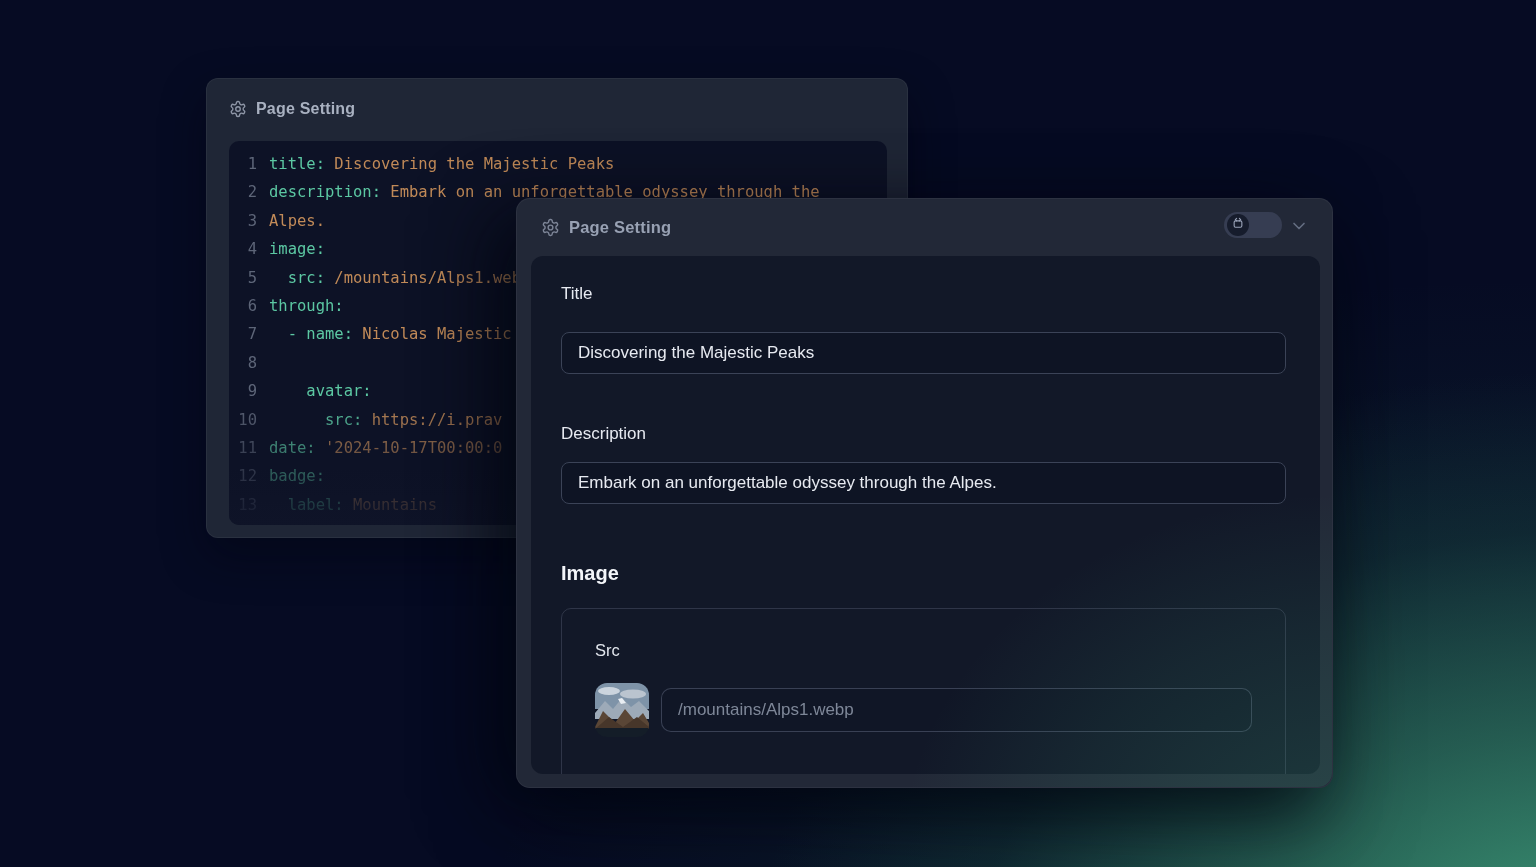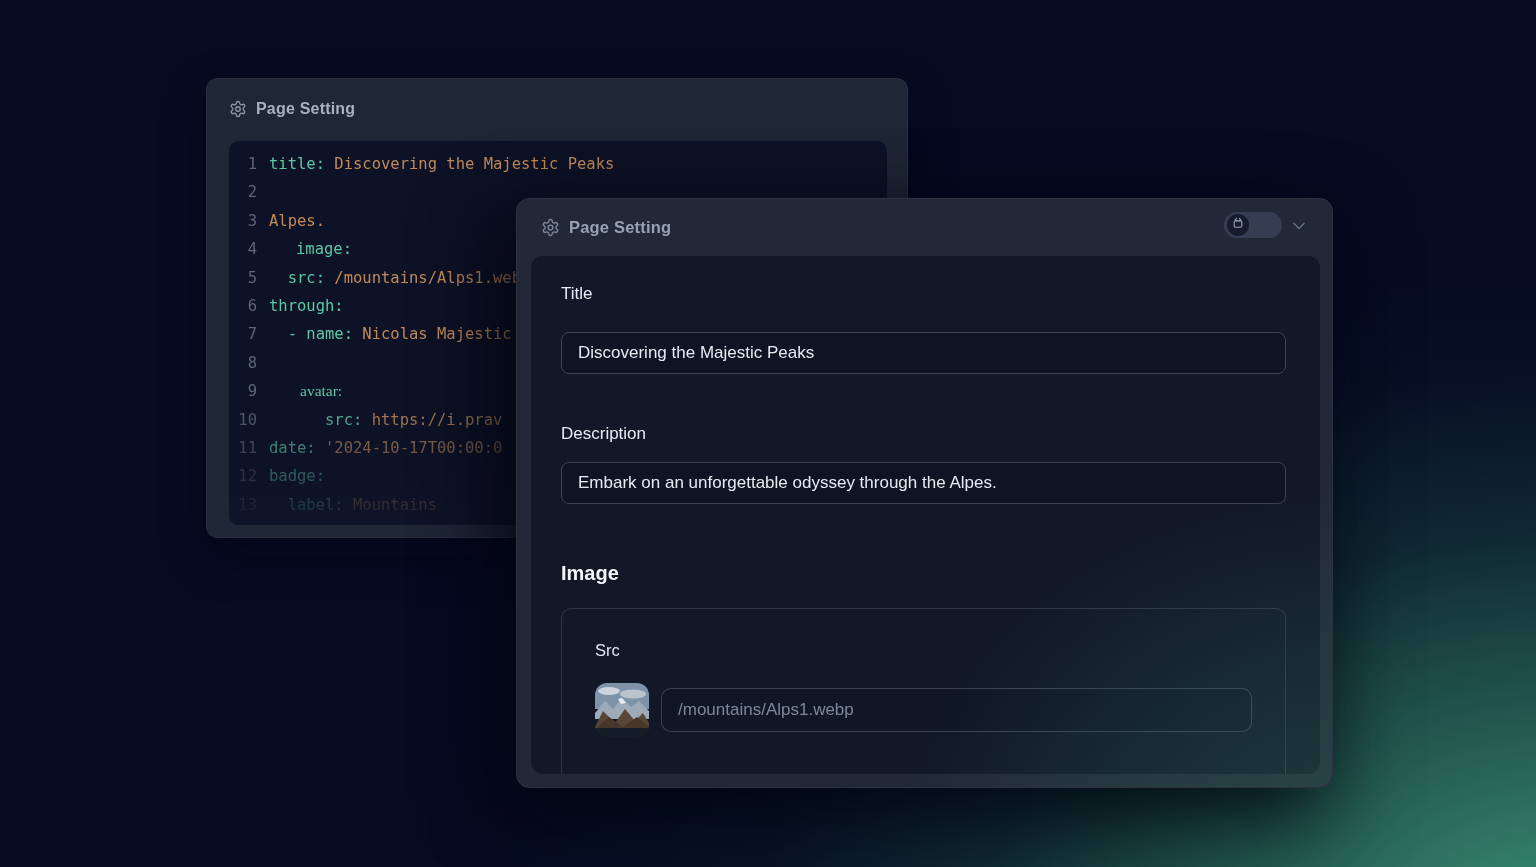--- a/index.html
+++ b/index.html
@@ -127,28 +127,28 @@
   </div>
   <span class="chevron">
     <svg viewBox="0 0 24 24" fill="none" stroke="currentColor" stroke-width="2" stroke-linecap="round" stroke-linejoin="round">
         <polyline points="6 9 12 15 18 9"></polyline>
       </svg>
   </span>
 
   <div class="code-card">
     <div class="code-lines">
         <div class="code-line"><span class="line-num">1</span><span class="line-text" style="padding-left: 0ch;"><span class="code-key">title:</span> <span class="code-value">Discovering the Majestic Peaks</span></span></div>
-        <div class="code-line"><span class="line-num">2</span></div>
+        <div class="code-line"><span class="line-num">2</span><span class="line-text" style="padding-left: 0ch;"><span class="code-key">description:</span> <span class="code-value">Embark on an unforgettable odyssey through the</span></span></div>
         <div class="code-line"><span class="line-num">3</span><span class="line-text" style="padding-left: 0ch; text-align: right;"><span class="code-value">Alpes.</span></span></div>
-        <div class="code-line"><span class="line-num">4</span><span class="line-text" style="padding-left: 0ch; margin-left: 27px;"><span class="code-key">image:</span></span></div>
+        <div class="code-line"><span class="line-num">4</span><span class="line-text" style="padding-left: 0ch;"><span class="code-key">image:</span></span></div>
         <div class="code-line"><span class="line-num">5</span><span class="line-text" style="padding-left: 2ch;"><span class="code-key">src:</span> <span class="code-value">/mountains/Alps1.webp</span></span></div>
         <div class="code-line"><span class="line-num">6</span><span class="line-text" style="padding-left: 0ch;"><span class="code-key">through:</span></span></div>
         <div class="code-line"><span class="line-num">7</span><span class="line-text" style="padding-left: 2ch;"><span class="code-plain">- </span><span class="code-key">name:</span> <span class="code-value">Nicolas Majestic</span></span></div>
         <div class="code-line"><span class="line-num">8</span></div>
-        <div class="code-line"><span class="line-num">9</span><span class="line-text" style="padding-left: 4ch; font-family: Liberation Serif, serif;"><span class="code-key">avatar:</span></span></div>
+        <div class="code-line"><span class="line-num">9</span><span class="line-text" style="padding-left: 4ch;"><span class="code-key">avatar:</span></span></div>
         <div class="code-line"><span class="line-num">10</span><span class="line-text" style="padding-left: 6ch;"><span class="code-key">src:</span> <span class="code-value">https://i.prav</span></span></div>
         <div class="code-line"><span class="line-num">11</span><span class="line-text" style="padding-left: 0ch;"><span class="code-key">date:</span> <span class="code-value">'2024-10-17T00:00:0</span></span></div>
         <div class="code-line"><span class="line-num">12</span><span class="line-text" style="padding-left: 0ch;"><span class="code-key">badge:</span></span></div>
         <div class="code-line"><span class="line-num">13</span><span class="line-text" style="padding-left: 2ch;"><span class="code-key">label:</span> <span class="code-value">Mountains</span></span></div>
       </div>
     <div class="code-fade"></div>
   </div>
 </div>
 
 <div class="form-panel">

